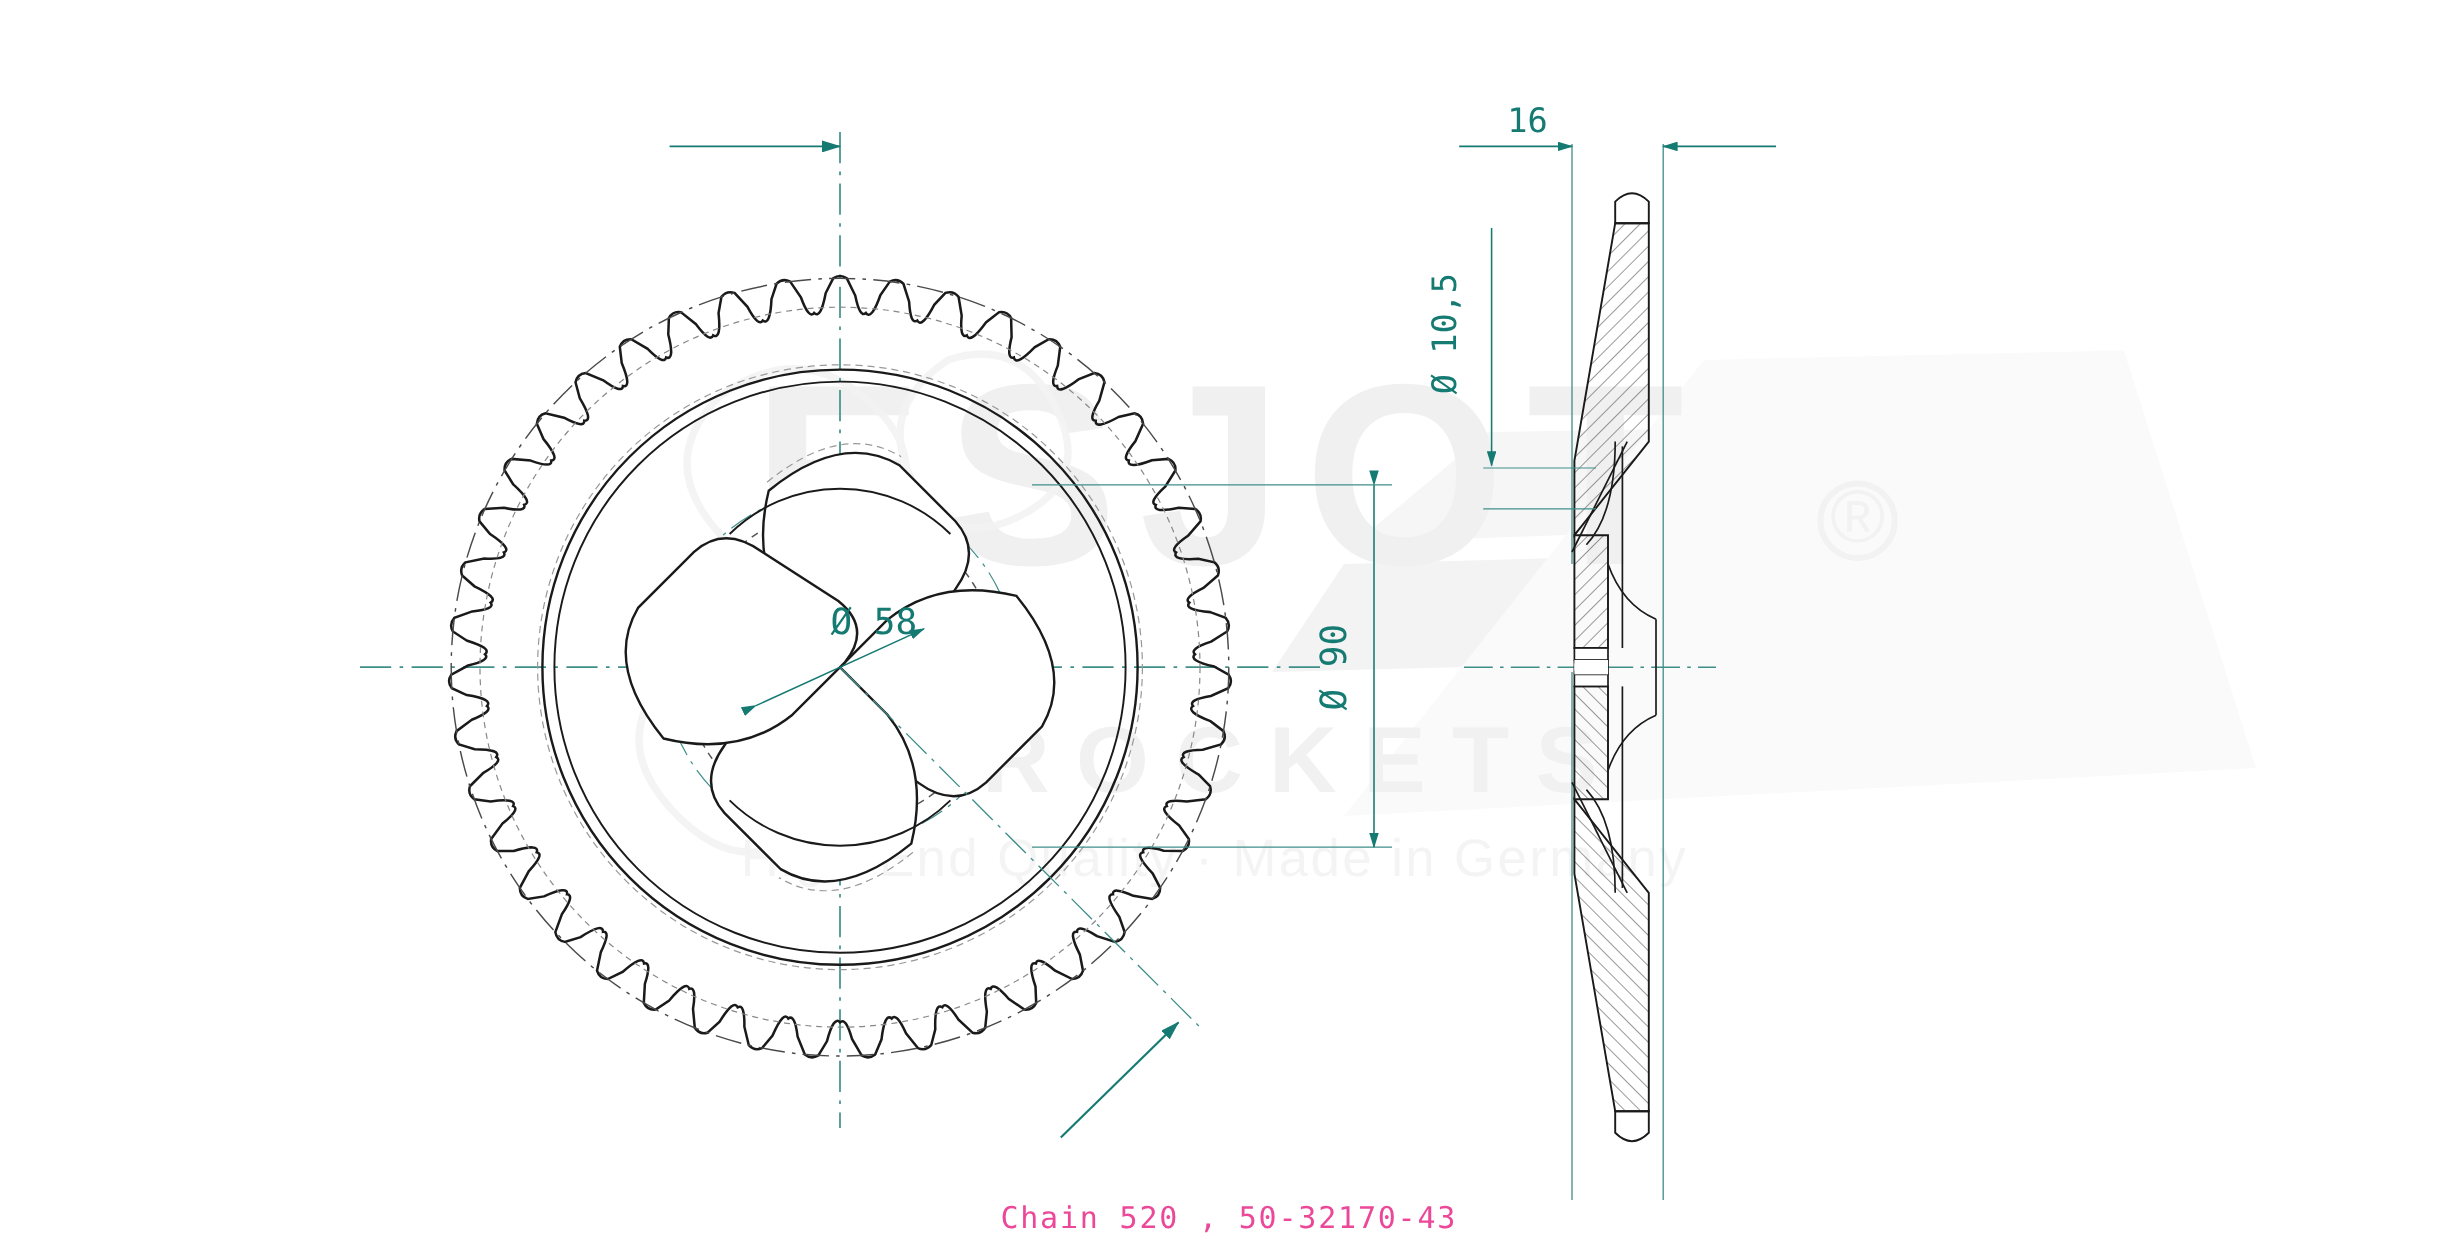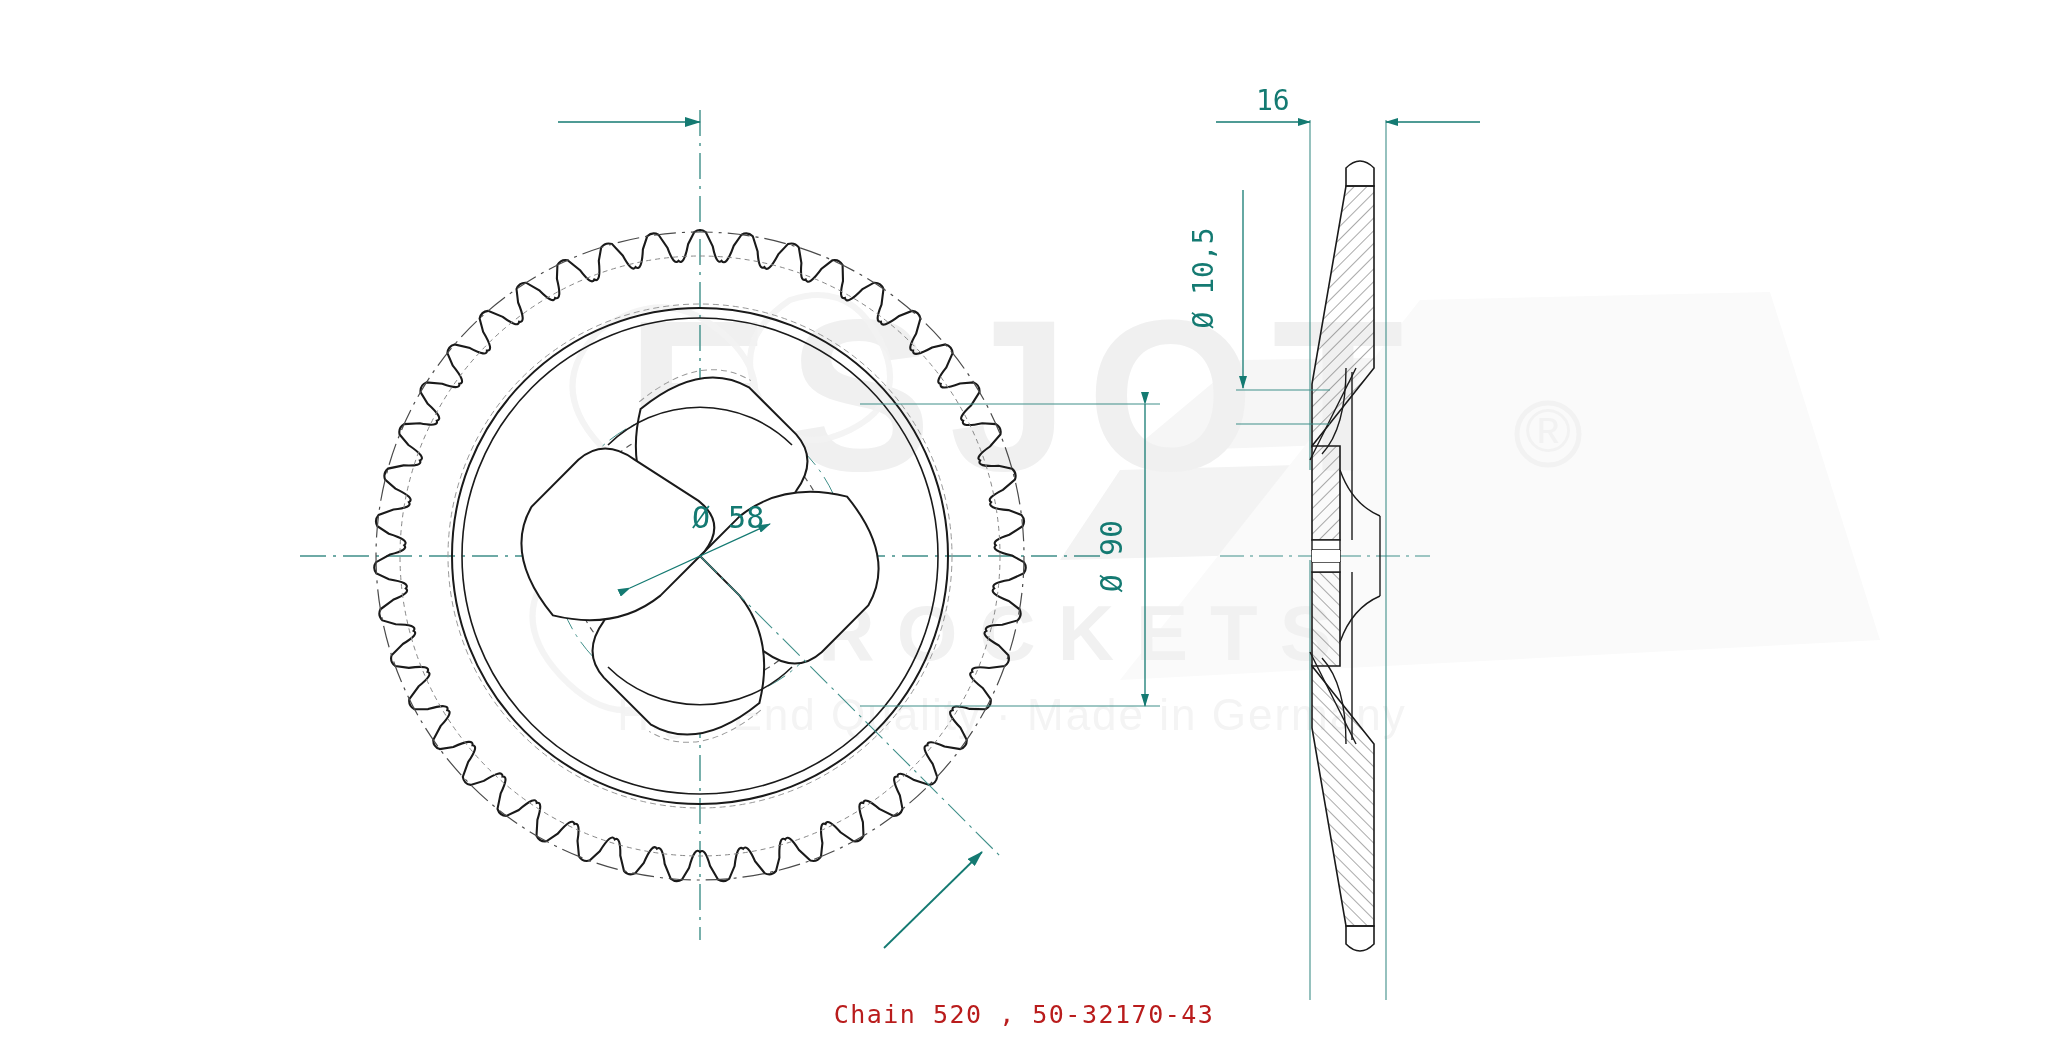--- a/index.html
+++ b/index.html
@@ -1,21 +1,21 @@
 <!DOCTYPE html>
 <html><head>
 <meta charset="utf-8">
 <style>
   html,body{margin:0;padding:0;background:#ffffff;}
   body{width:2048px;height:1048px;overflow:hidden;font-family:"Liberation Sans",sans-serif;}
   #stage{position:relative;width:2048px;height:1048px;background:#ffffff;}
   svg{display:block;}
   .cap{position:absolute;left:0;top:1000px;width:2048px;text-align:center;
        font-family:"DejaVu Sans Mono","Liberation Mono",monospace;
-       font-size:25px;letter-spacing:1.5px;color:#b91c1c;}
+       font-size:25px;letter-spacing:1.5px;color:#ec4899;}
 </style>
 </head>
 <body>
 
 <div id="stage">
 
 <svg width="2048" height="1048" viewBox="0 0 2048 1048">
 
   <defs>
     <pattern id="hatch" width="9" height="9" patternTransform="rotate(45)" patternUnits="userSpaceOnUse">

